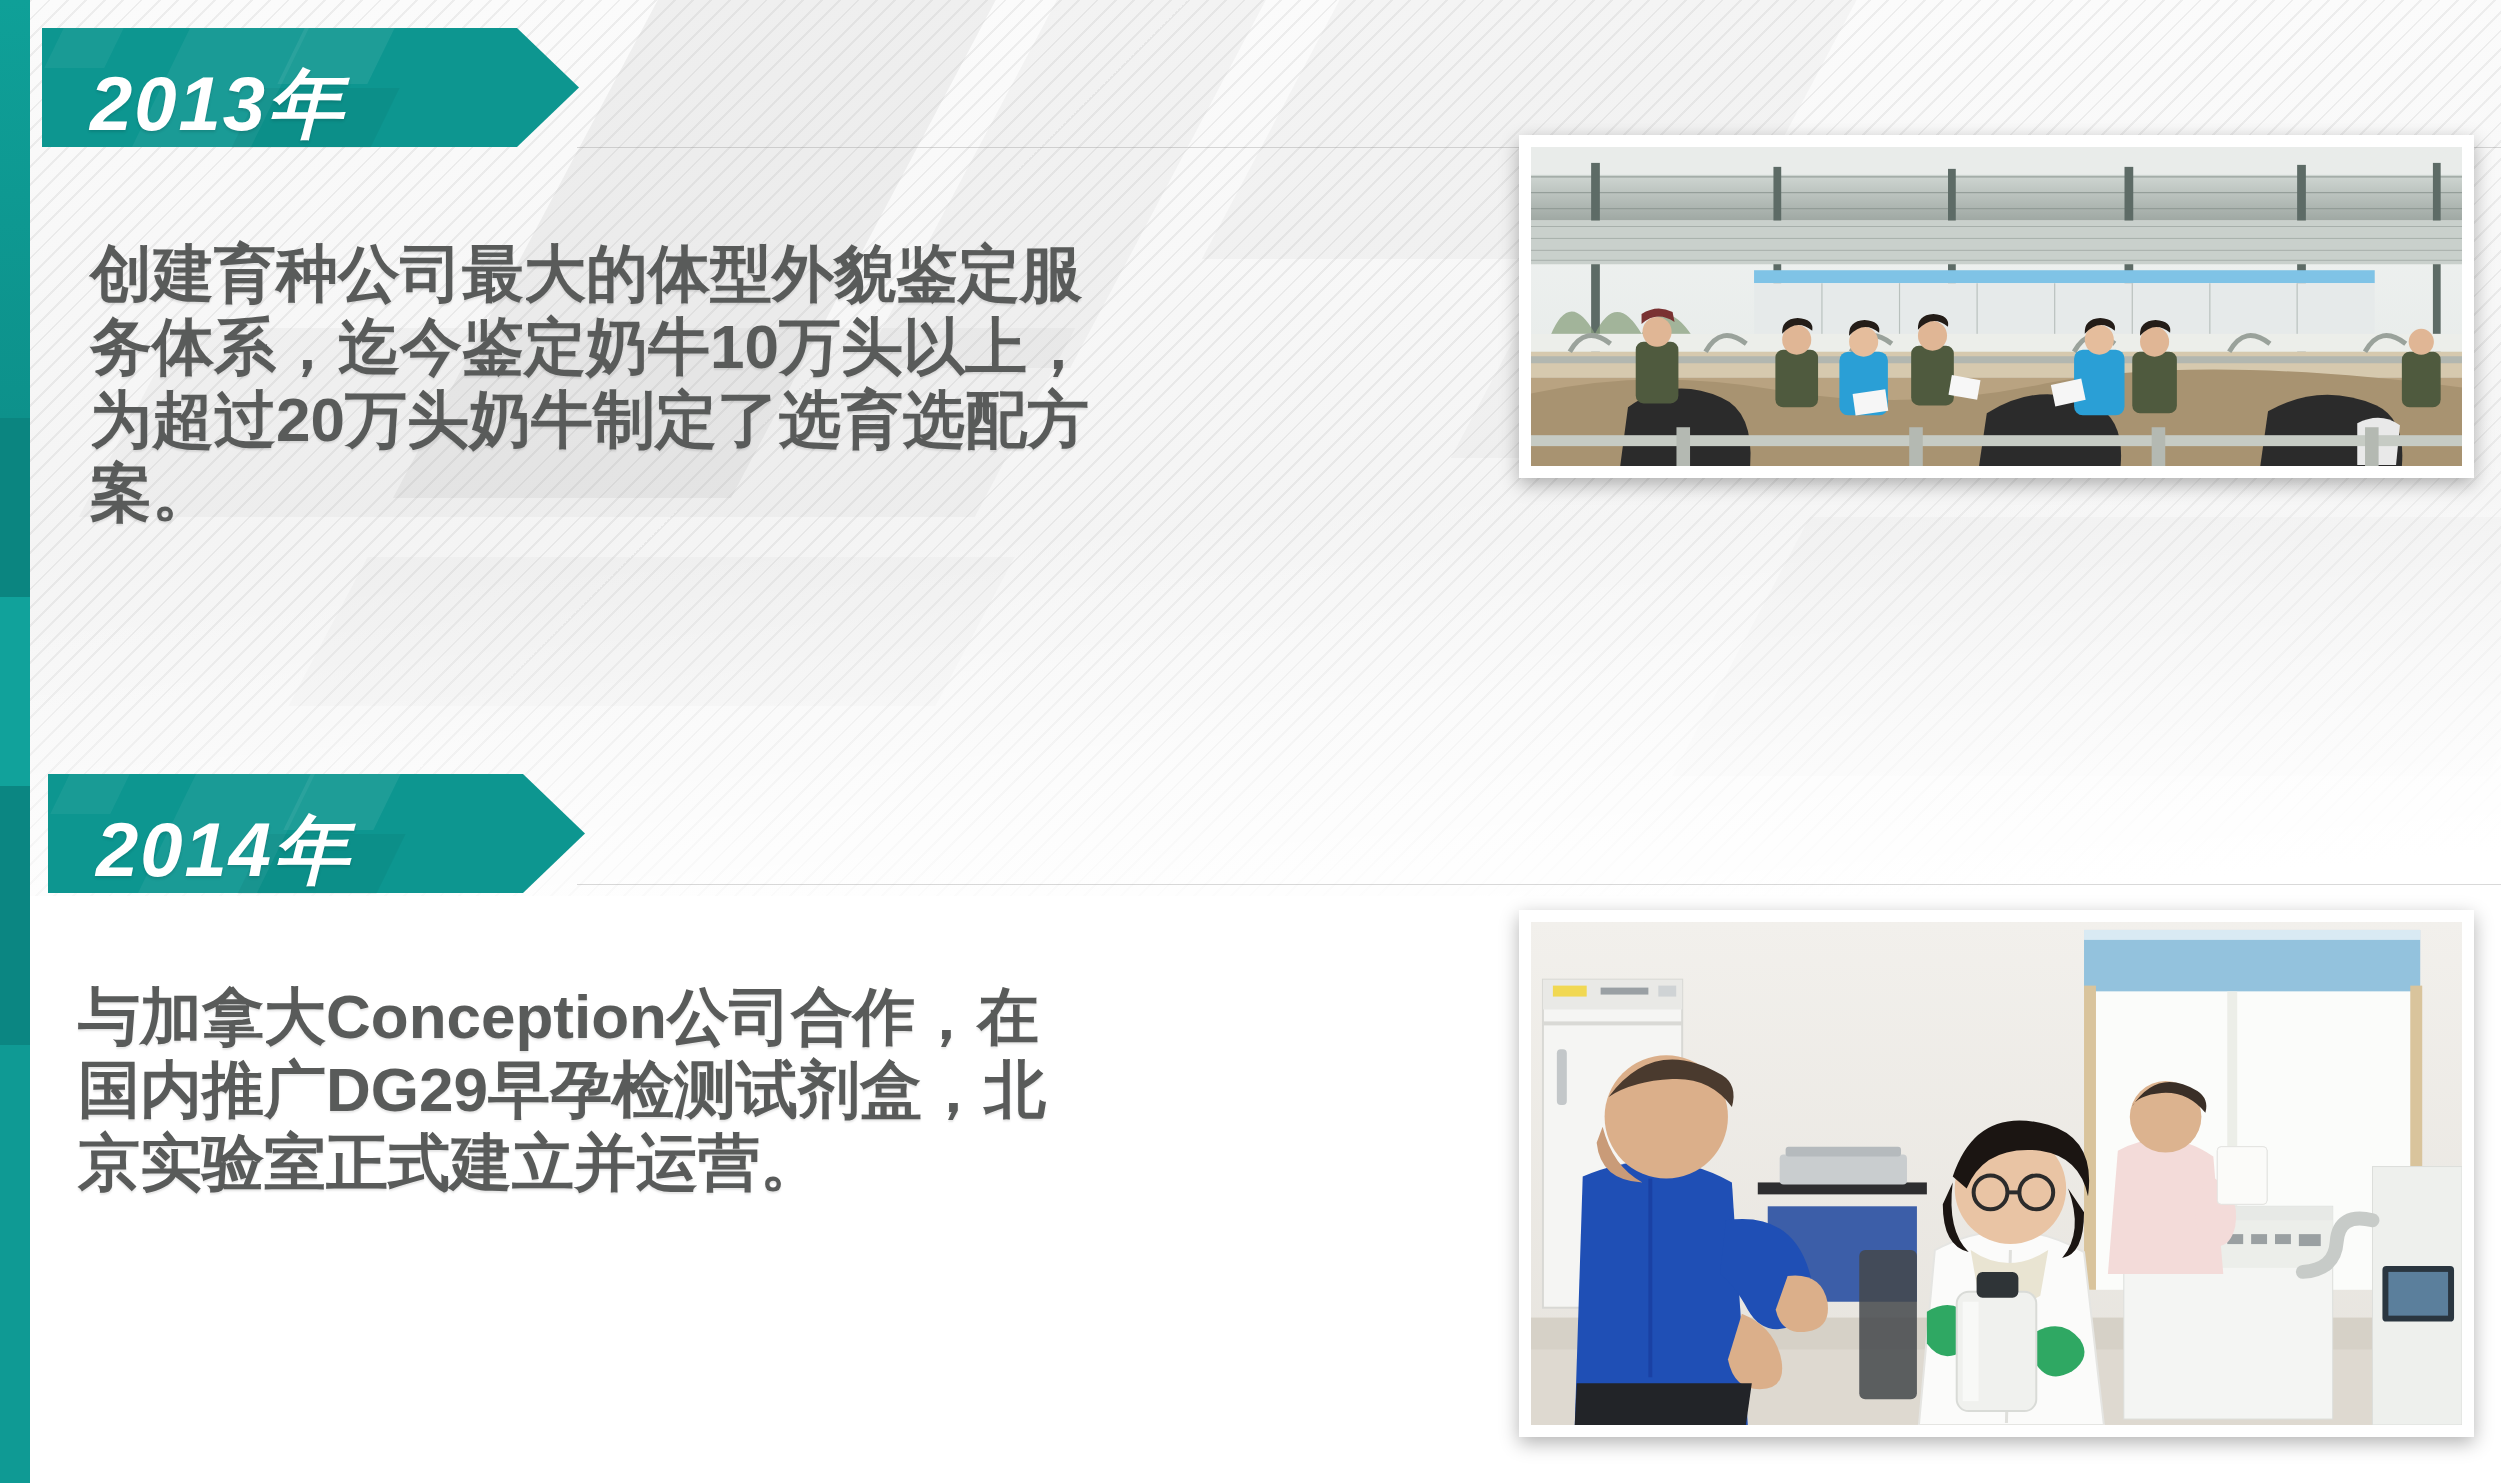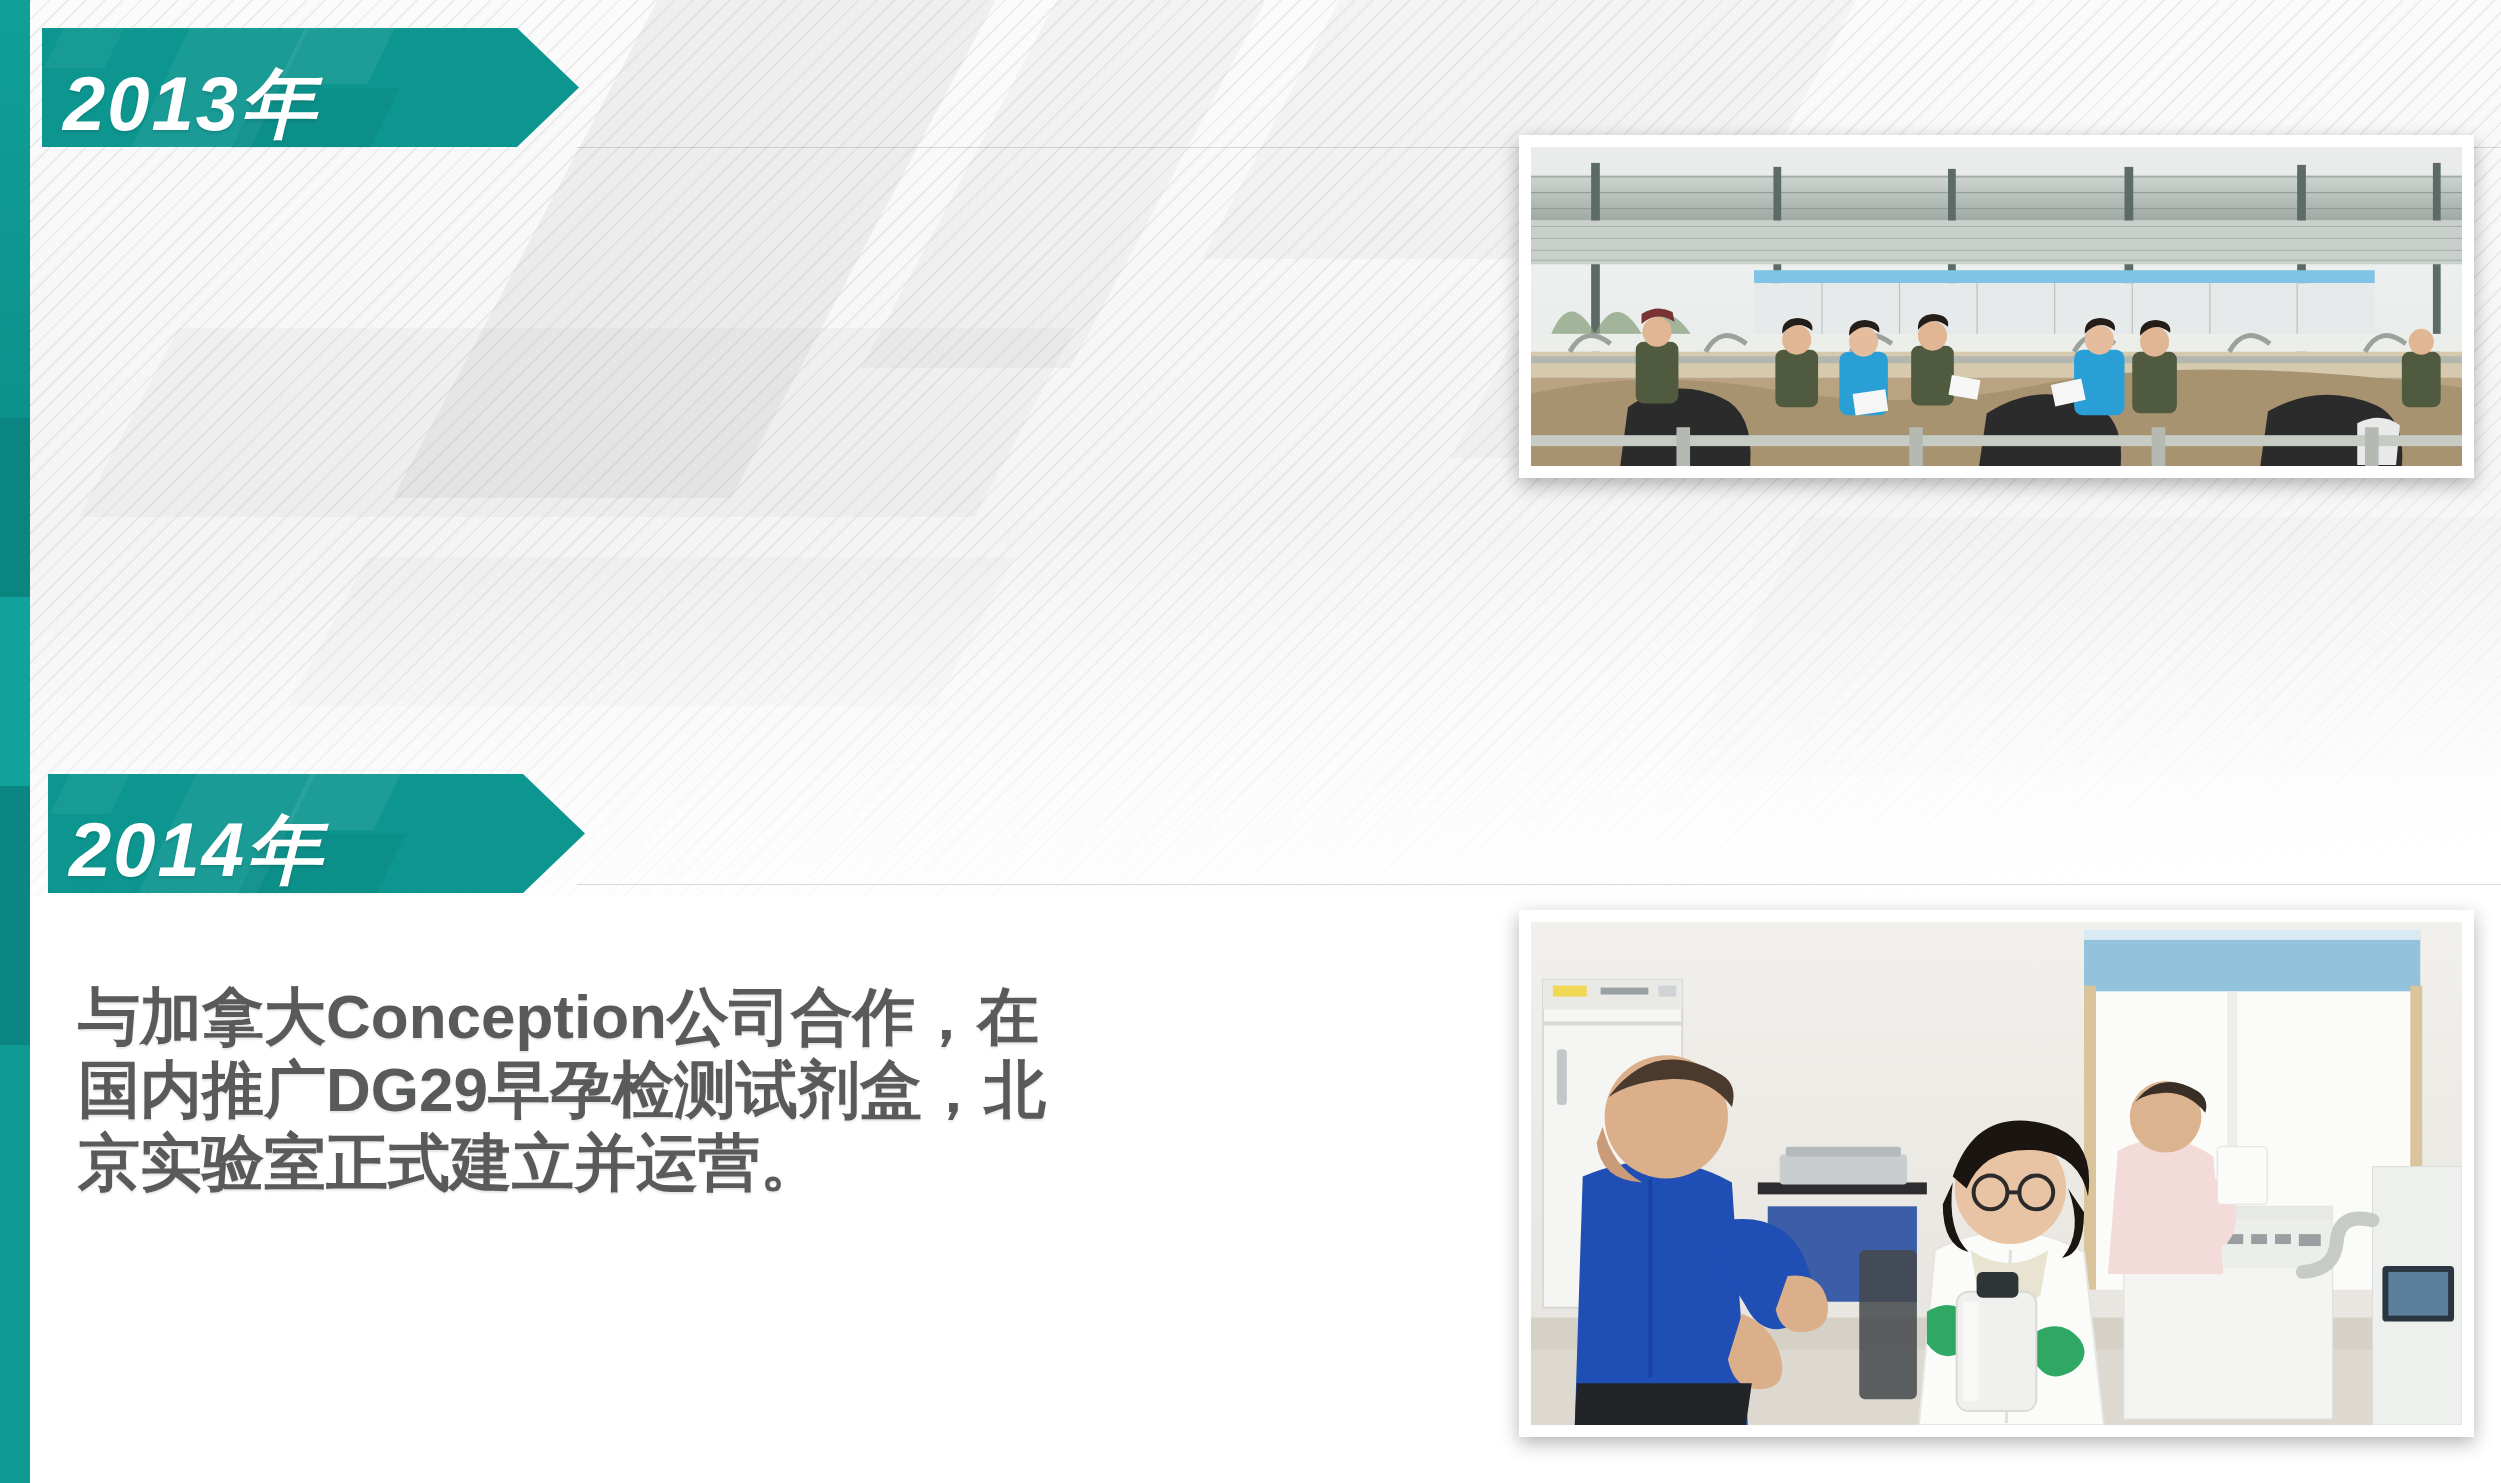--- a/index.html
+++ b/index.html
@@ -72,21 +72,21 @@
   .banner .facet.f2{left:249px;width:90px;height:56px;background:rgba(255,255,255,0.07);}
   .banner .facet.f3{left:12px;width:60px;height:40px;background:rgba(255,255,255,0.05);}
   .banner .facet.f4{left:204px;top:60px;width:139px;height:60px;background:rgba(0,0,0,0.045);}
   .banner .year{
     position:relative;z-index:3;
     color:#ffffff;
     font-size:76px;
     font-weight:bold;
     font-style:italic;
     letter-spacing:2px;
-    padding-left:21px;
+    padding-left:48px;
     white-space:nowrap;
     text-shadow:0 2px 3px rgba(0,0,0,0.13);
     line-height:119px;
     margin-top:32px;
   }
 
   
   .body-text{
     position:absolute;
     color:#595b5a;
@@ -137,20 +137,24 @@
 
   <div class="banner" style="left:42px;top:28px;width:537px;">
     <div class="shape"></div>
     <div class="facet f1"></div>
     <div class="facet f2"></div>
     <div class="facet f3"></div>
     <div class="facet f4"></div>
     <div class="year">2013年</div>
   </div>
 
+  <div class="body-text" style="left:90px;top:237px;width:1383px;">创建育种公司最大的体型外貌鉴定服
+务体系，迄今鉴定奶牛10万头以上，
+为超过20万头奶牛制定了选育选配方
+案。</div>
 
   <div class="photo-frame" style="left:1519px;top:135px;width:955px;height:343px;">
     <div class="photo">
       <svg viewBox="0 0 960 321" preserveAspectRatio="none">
         <defs>
           <linearGradient id="skyG" x1="0" y1="0" x2="0" y2="1">
             <stop offset="0%" stop-color="#f2f4f3"></stop>
               <stop offset="100%" stop-color="#e3e8e6"></stop>
           </linearGradient>
           <linearGradient id="roofG" x1="0" y1="0" x2="0" y2="1">

